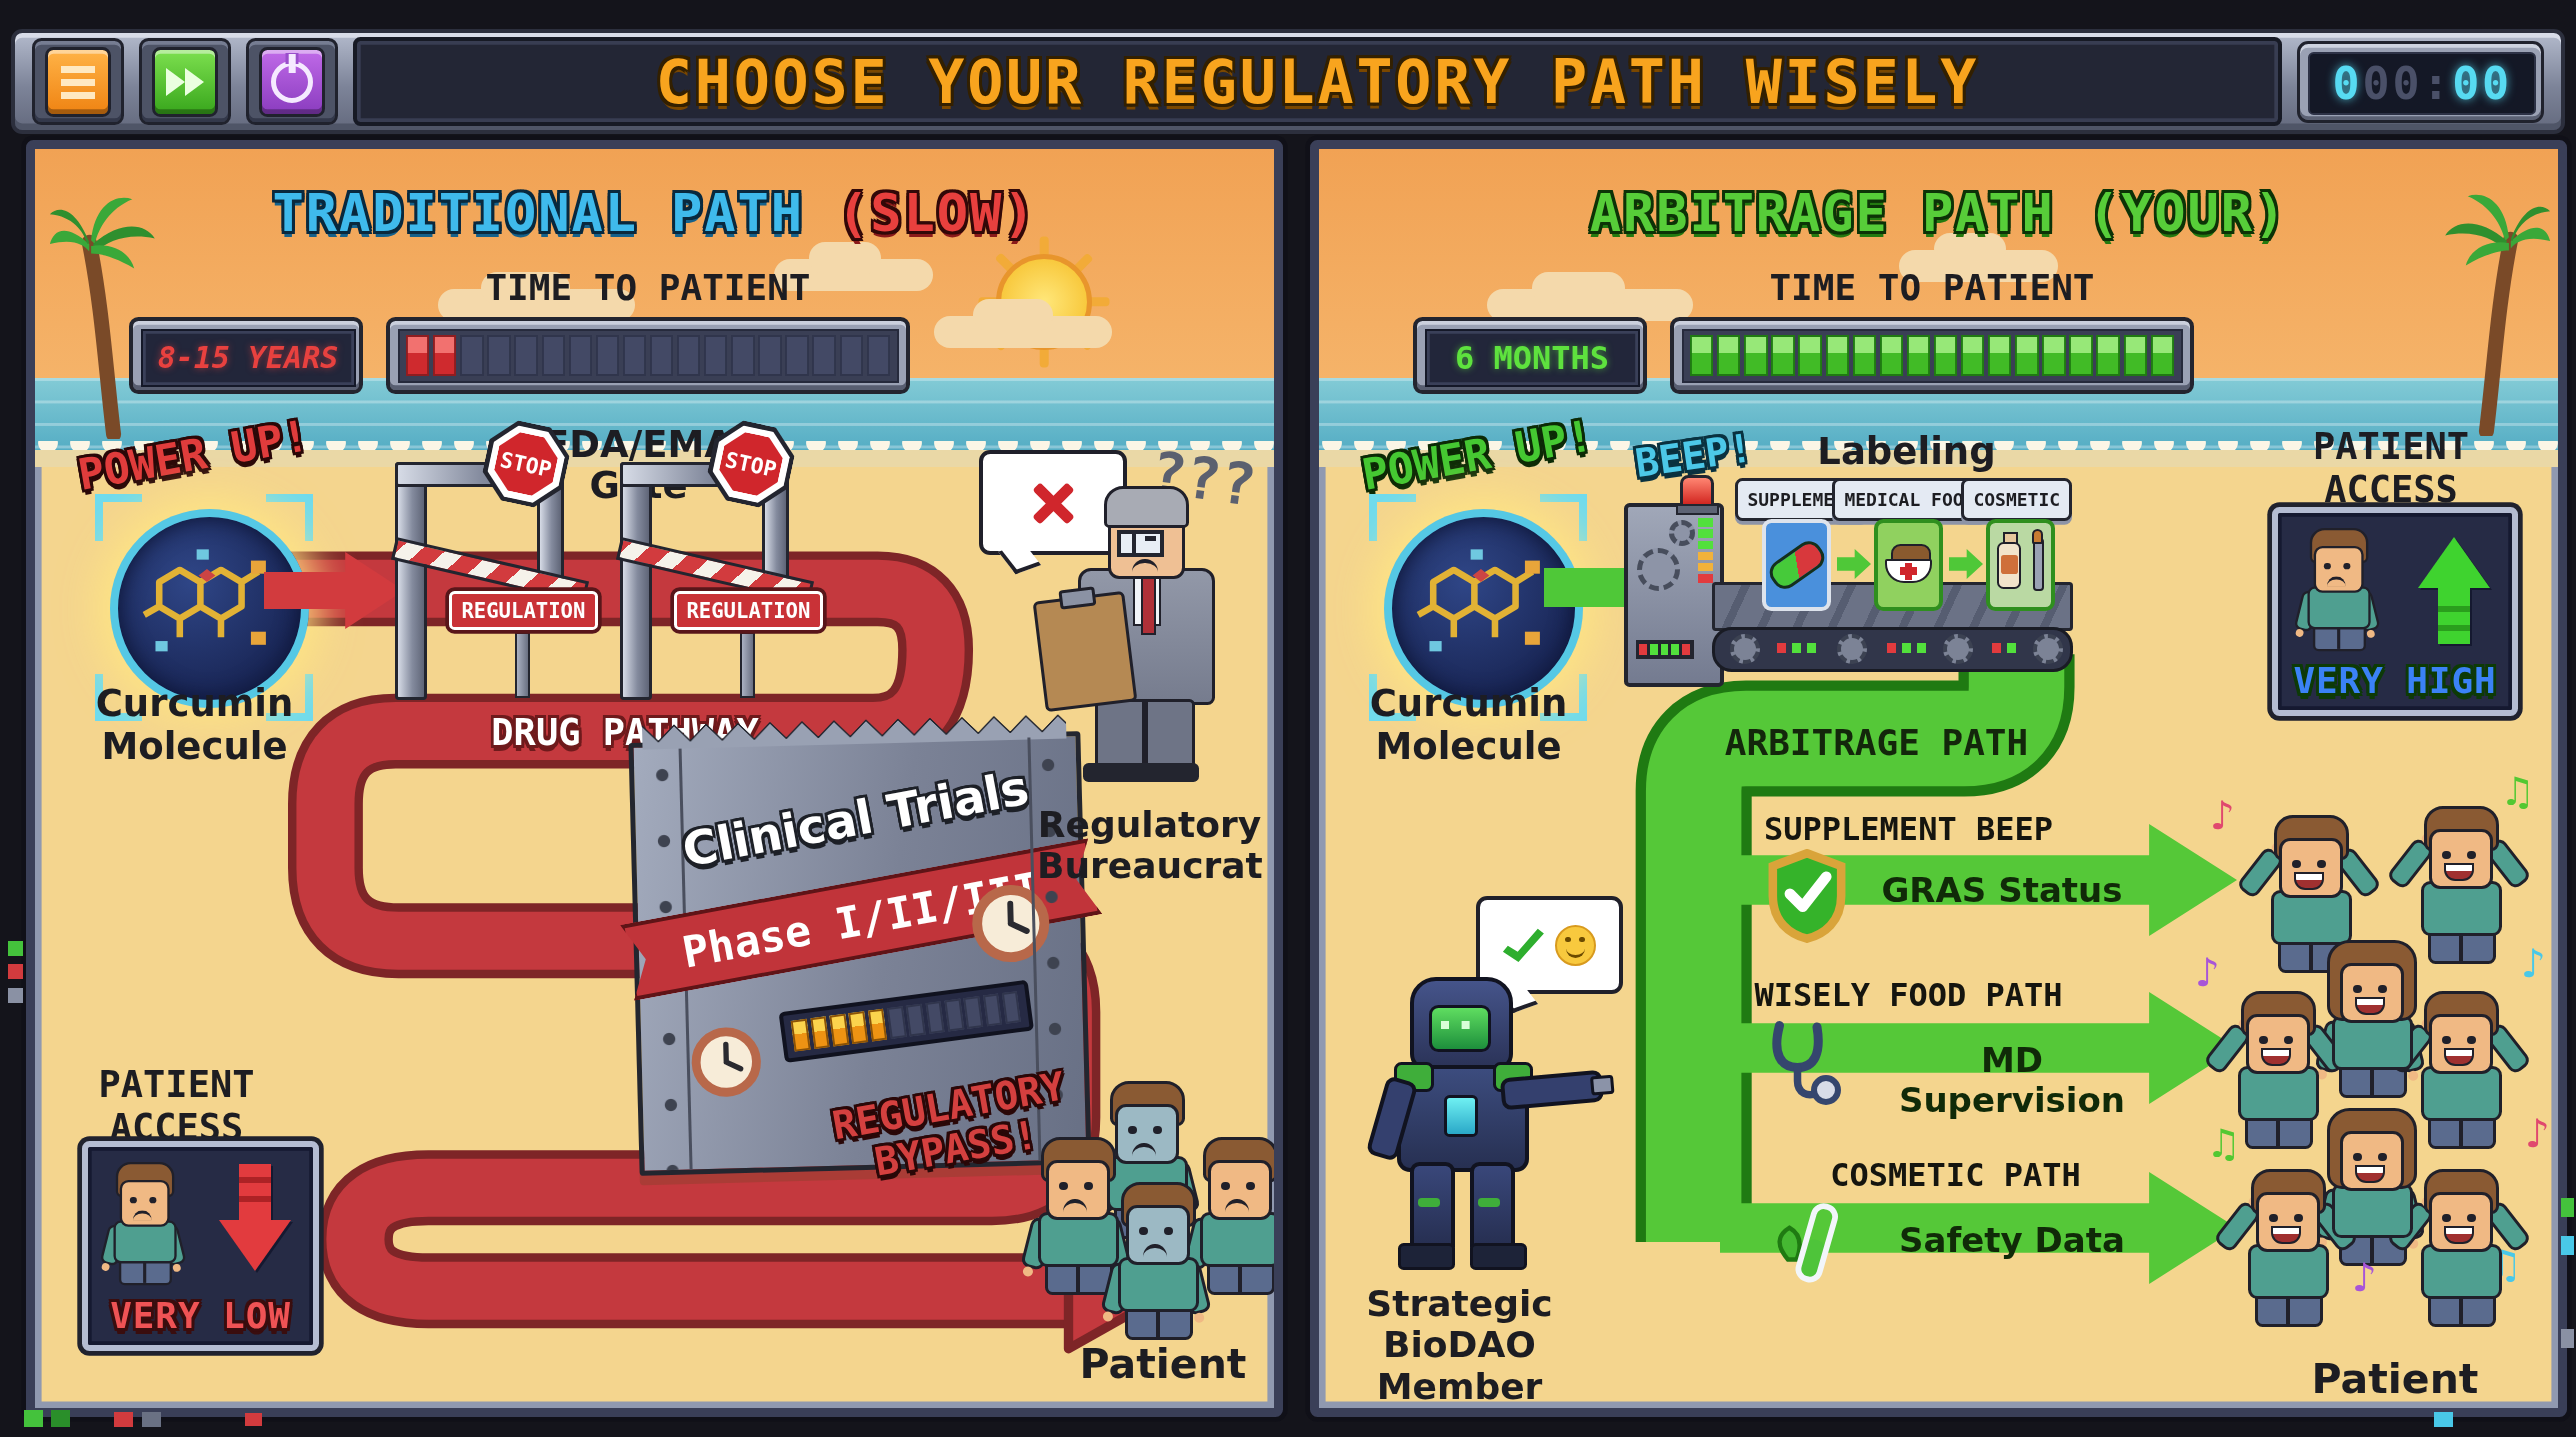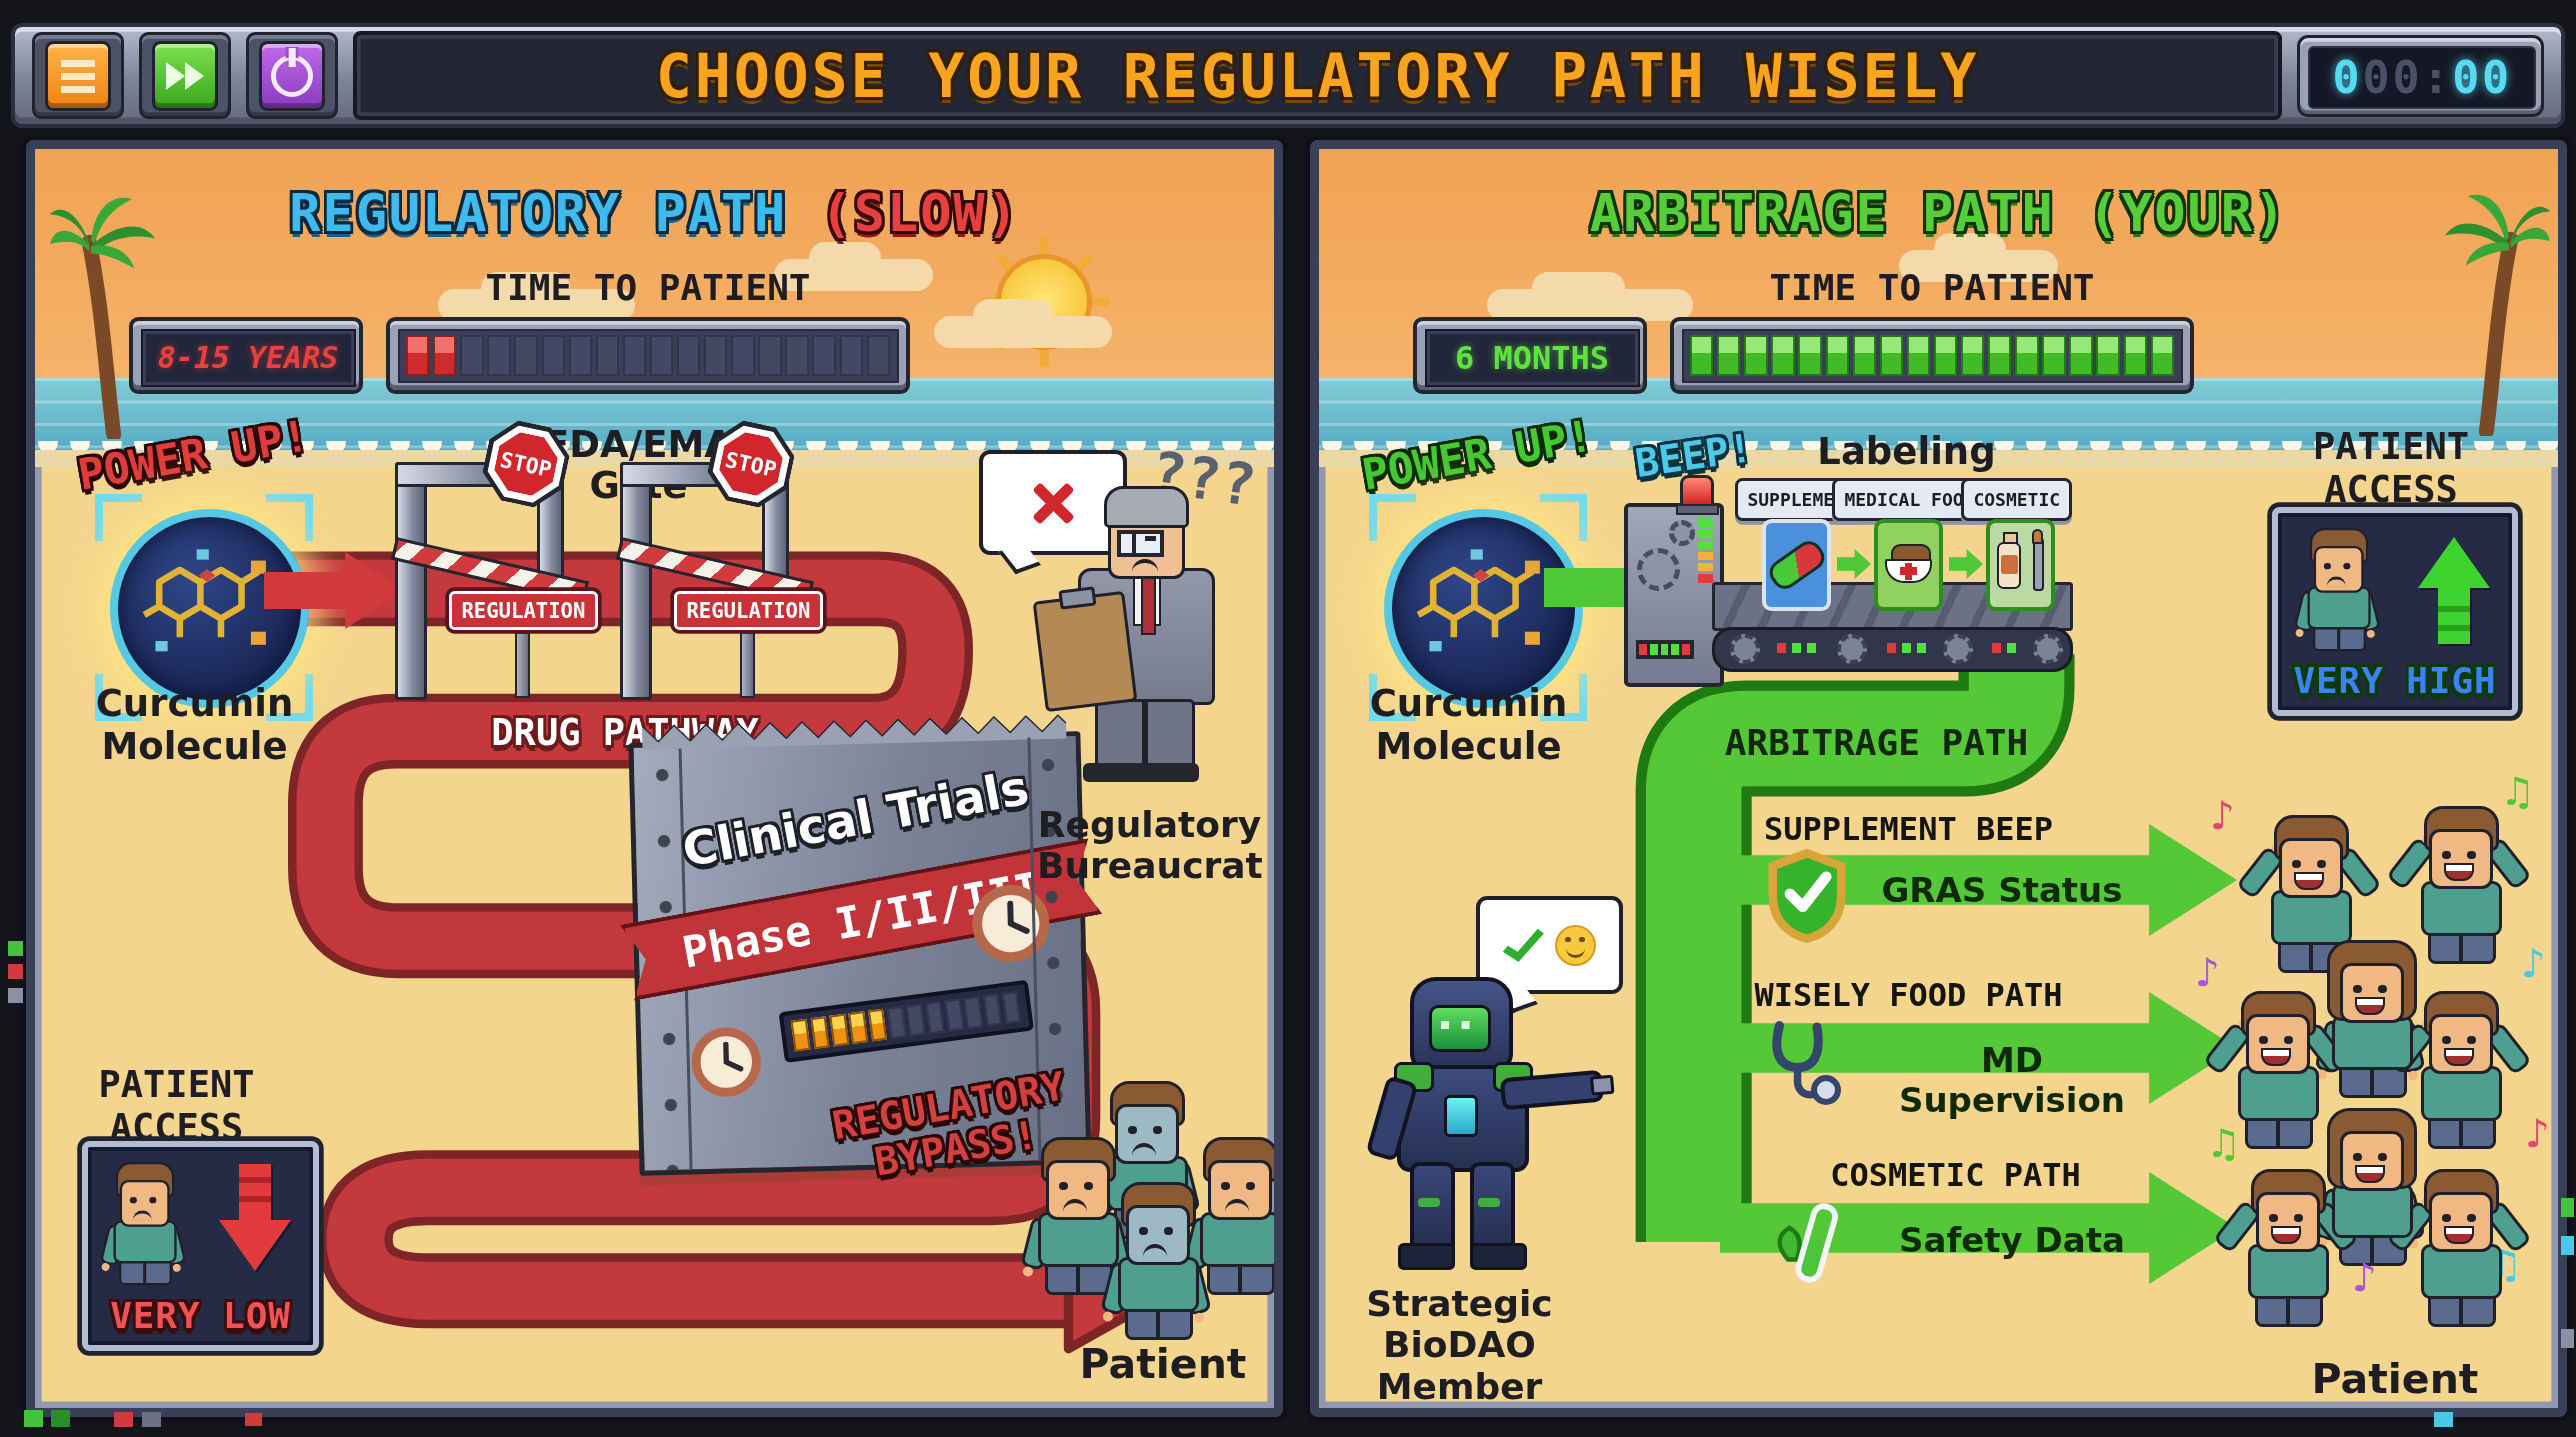--- a/index.html
+++ b/index.html
@@ -5,21 +5,21 @@
   html,body{margin:0;padding:0;background:#14141b;}
   body{width:2576px;height:1438px;position:relative;overflow:hidden;
        font-family:"DejaVu Sans",sans-serif;}
   .abs{position:absolute;}
   .px{font-family:"DejaVu Sans Mono",monospace;font-weight:bold;}
   .sans{font-family:"DejaVu Sans",sans-serif;font-weight:bold;}
   .outl{text-shadow:2.8px 0 0 var(--o),-2.8px 0 0 var(--o),0 2.8px 0 var(--o),0 -2.8px 0 var(--o),
         2.8px 2.8px 0 var(--o),-2.8px 2.8px 0 var(--o),2.8px -2.8px 0 var(--o),-2.8px -2.8px 0 var(--o),
         0 5.6px 0 var(--o2,var(--o));}
   
-  .topbar{position:absolute;left:11.2px;top:23px;right:11.2px;height:105px;border-radius:11.2px;
+  .topbar{position:absolute;left:11.2px;top:29px;right:11.2px;height:105px;border-radius:11.2px;
     background:linear-gradient(#b3bacc,#7d8499 55%,#646a7e);border:4.7px solid #2c2f3d;
     box-shadow:inset 0 4.7px 0 #d8dce8,inset 0 -6.6px 0 #4f5567;
     display:flex;align-items:center;gap:15px;padding:0 17px;box-sizing:border-box;}
   .socket{width:86px;height:81px;background:#4d5366;border:3.7px solid #20222d;border-radius:9.4px;
     box-shadow:inset 0 3.7px 0 #767d92,inset 0 -3.7px 0 #33384a;display:flex;align-items:center;justify-content:center;}
   .gbtn{width:60px;height:64px;border:3.7px solid #20222d;border-radius:8.4px;display:flex;
     align-items:center;justify-content:center;box-shadow:inset 0 3.7px 0 rgba(255,255,255,.45),inset 0 -4.7px 0 rgba(0,0,0,.3);cursor:pointer;}
   .gbtn.orange{background:linear-gradient(#ffb347,#ef8312);}
   .gbtn.green{background:linear-gradient(#7de04f,#38a61c);}
   .gbtn.purple{background:linear-gradient(#c06ae8,#8a3cbf);}
@@ -292,21 +292,21 @@
   <svg class="abs" style="left:13px;top:37px;" width="178" height="253" viewBox="0 0 190 270">
     <path d="M70 265 C62 200 58 130 44 60" stroke="#7a4a28" stroke-width="16" fill="none" stroke-linecap="round"></path>
     <path d="M44 62 C20 40 6 46 2 62 C26 56 38 62 44 70 Z" fill="#3aa839"></path>
     <path d="M44 60 C30 24 12 20 2 30 C26 32 38 48 42 62 Z" fill="#2f8f2e"></path>
     <path d="M46 58 C50 20 72 8 90 14 C66 24 54 44 50 62 Z" fill="#3aa839"></path>
     <path d="M48 62 C78 36 104 40 114 56 C86 50 64 58 52 70 Z" fill="#2f8f2e"></path>
     <path d="M46 64 C70 60 88 72 92 88 C72 76 56 72 46 72 Z" fill="#3aa839"></path>
   </svg>
 
   <div class="panel-title">
-    <span class="px outl t-cyan">REGULATORY PATH</span><span class="px outl t-red"> (SLOW)</span>
+    <span class="px outl t-cyan">TRADITIONAL PATH</span><span class="px outl t-red"> (SLOW)</span>
   </div>
 
   <div class="abs px lbl-dark" style="left:351px;top:118px;width:524px;text-align:center;font-size:36px;">TIME TO PATIENT</div>
   <div class="dframe" style="left:94px;top:168px;width:234px;height:77px;font-style:italic;">
     <div class="dscreen px d-red" style="font-size:30px;">8-15 YEARS</div>
   </div>
   <div class="pframe" style="left:351px;top:168px;width:524px;height:77px;">
     <div class="pscreen bar-red">
         <div class="seg on"></div>
         <div class="seg on"></div>

